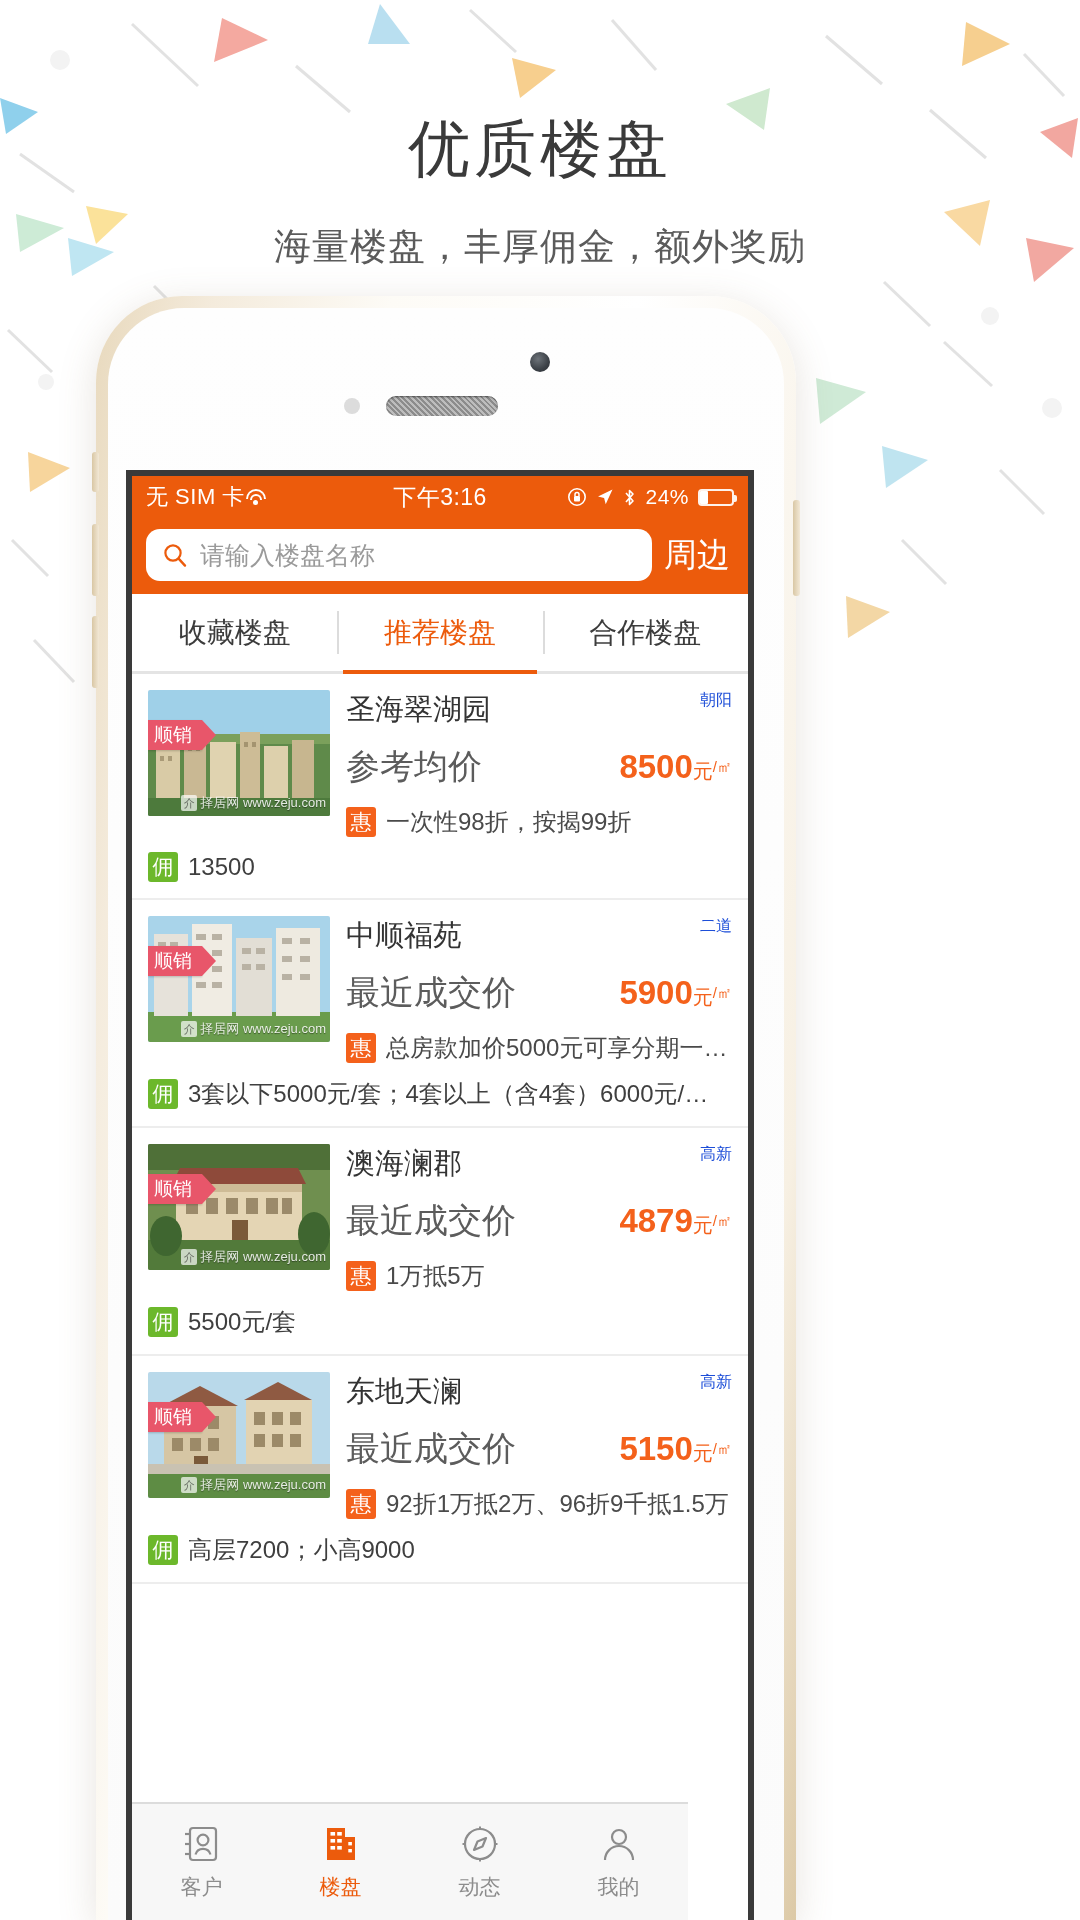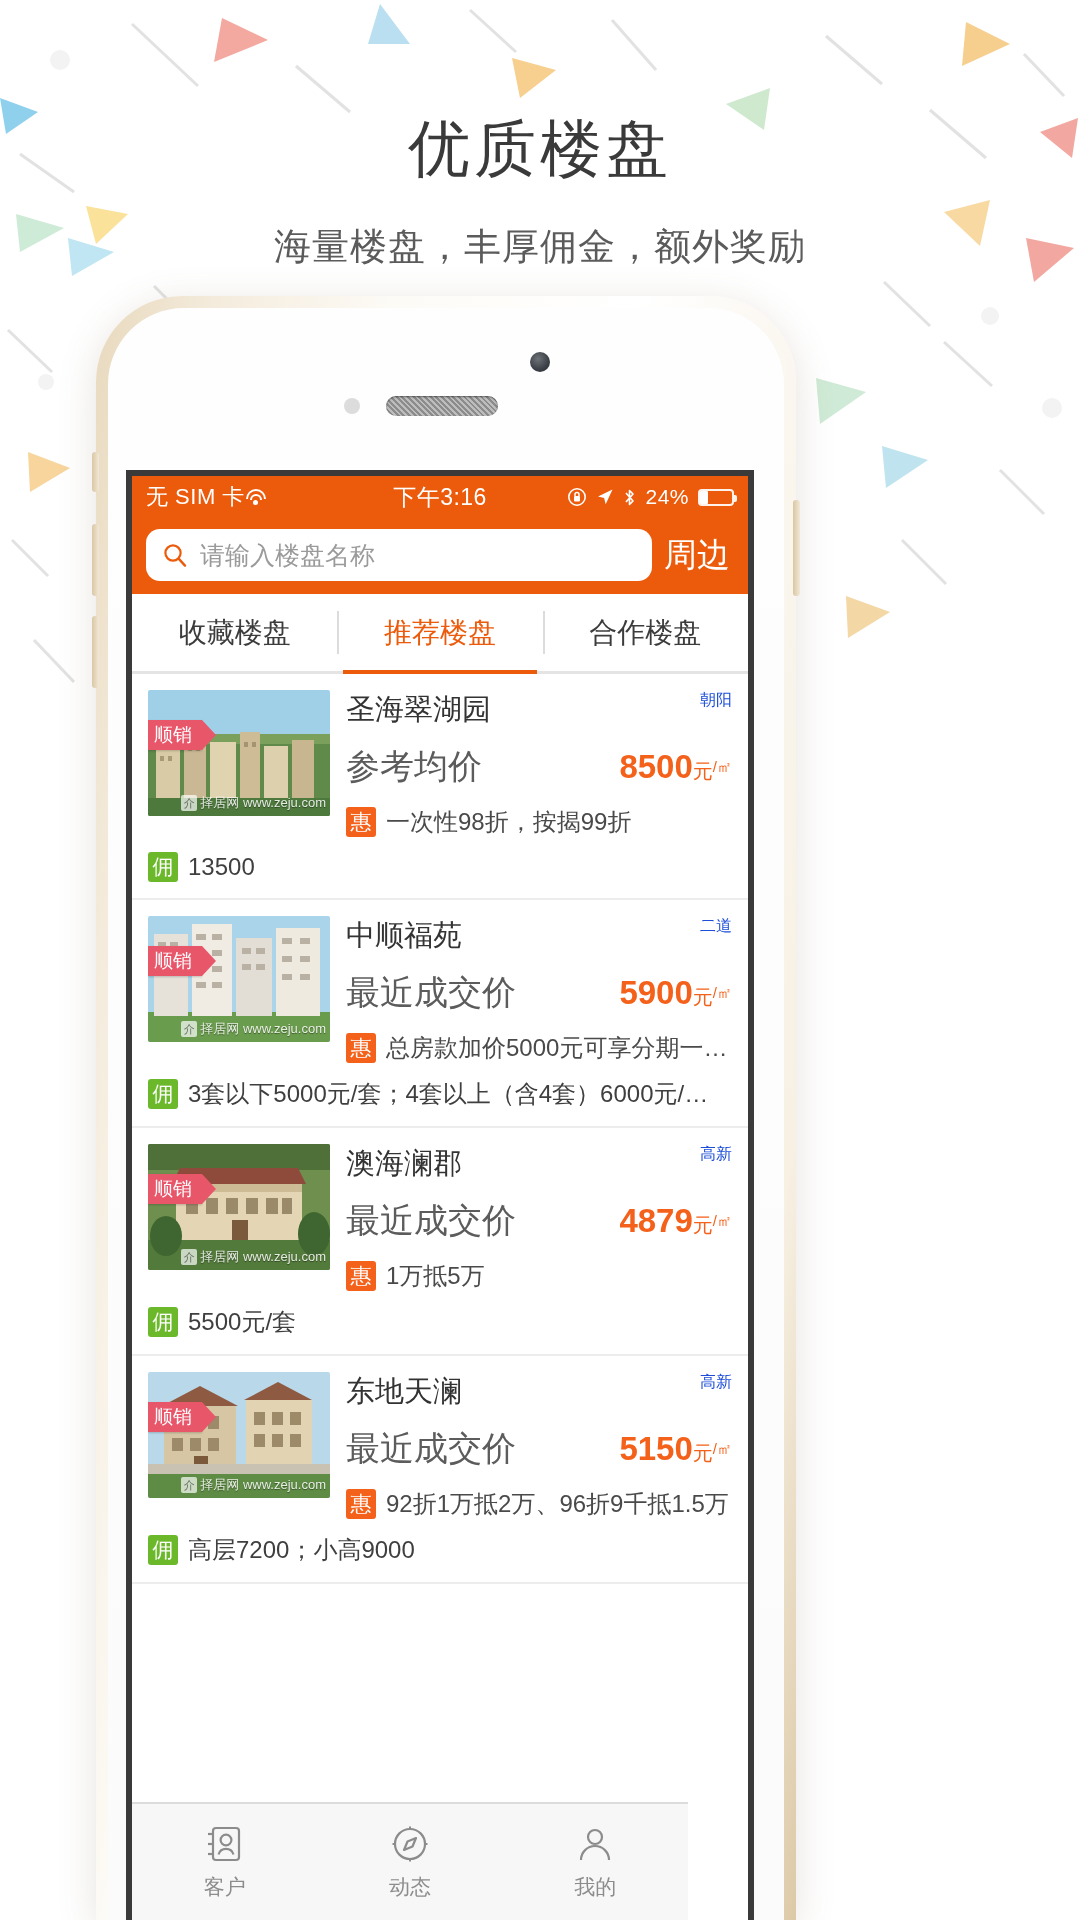--- a/index.html
+++ b/index.html
@@ -475,20 +475,37 @@
       <svg width="42" height="42" viewBox="0 0 42 42">
         <rect x="9" y="5" width="26" height="32" rx="3" fill="none" stroke="#8c8c8c" stroke-width="2.2"></rect>
         <circle cx="22" cy="17" r="5.4" fill="none" stroke="#8c8c8c" stroke-width="2.2"></circle>
         <path d="M14.5 31.5 a7.8 7.8 0 0 1 15 0" fill="none" stroke="#8c8c8c" stroke-width="2.2"></path>
         <line x1="4" y1="11" x2="9" y2="11" stroke="#8c8c8c" stroke-width="2.2"></line>
         <line x1="4" y1="21" x2="9" y2="21" stroke="#8c8c8c" stroke-width="2.2"></line>
         <line x1="4" y1="31" x2="9" y2="31" stroke="#8c8c8c" stroke-width="2.2"></line>
       </svg>
       <span class="tblabel">客户</span>
     </div>
+    <div class="tbitem active">
+      <svg width="42" height="42" viewBox="0 0 42 42">
+        <rect x="7" y="5" width="18" height="32" fill="#ec5b0c"></rect>
+        <rect x="25" y="14" width="10" height="23" fill="#ec5b0c"></rect>
+        <g fill="#ffffff">
+          <rect x="10.5" y="9" width="4.6" height="3.6"></rect>
+            <rect x="17.2" y="9" width="4.6" height="3.6"></rect>
+          <rect x="10.5" y="16" width="4.6" height="3.6"></rect>
+            <rect x="17.2" y="16" width="4.6" height="3.6"></rect>
+          <rect x="10.5" y="23" width="4.6" height="3.6"></rect>
+            <rect x="17.2" y="23" width="4.6" height="3.6"></rect>
+          <rect x="28.3" y="19" width="3.6" height="3.4"></rect>
+            <rect x="28.3" y="26" width="3.6" height="3.4"></rect>
+        </g>
+      </svg>
+      <span class="tblabel">楼盘</span>
+    </div>
     <div class="tbitem">
       <svg width="42" height="42" viewBox="0 0 42 42">
         <circle cx="21" cy="21" r="15" fill="none" stroke="#8c8c8c" stroke-width="2.2"></circle>
         <path d="M27 15 L18.5 18.5 L15 27 L23.5 23.5 Z" fill="none" stroke="#8c8c8c" stroke-width="2.2" stroke-linejoin="round"></path>
         <g stroke="#8c8c8c" stroke-width="2">
           <line x1="21" y1="3.5" x2="21" y2="7"></line>
             <line x1="21" y1="35" x2="21" y2="38.5"></line>
           <line x1="3.5" y1="21" x2="7" y2="21"></line>
             <line x1="35" y1="21" x2="38.5" y2="21"></line>
         </g>

